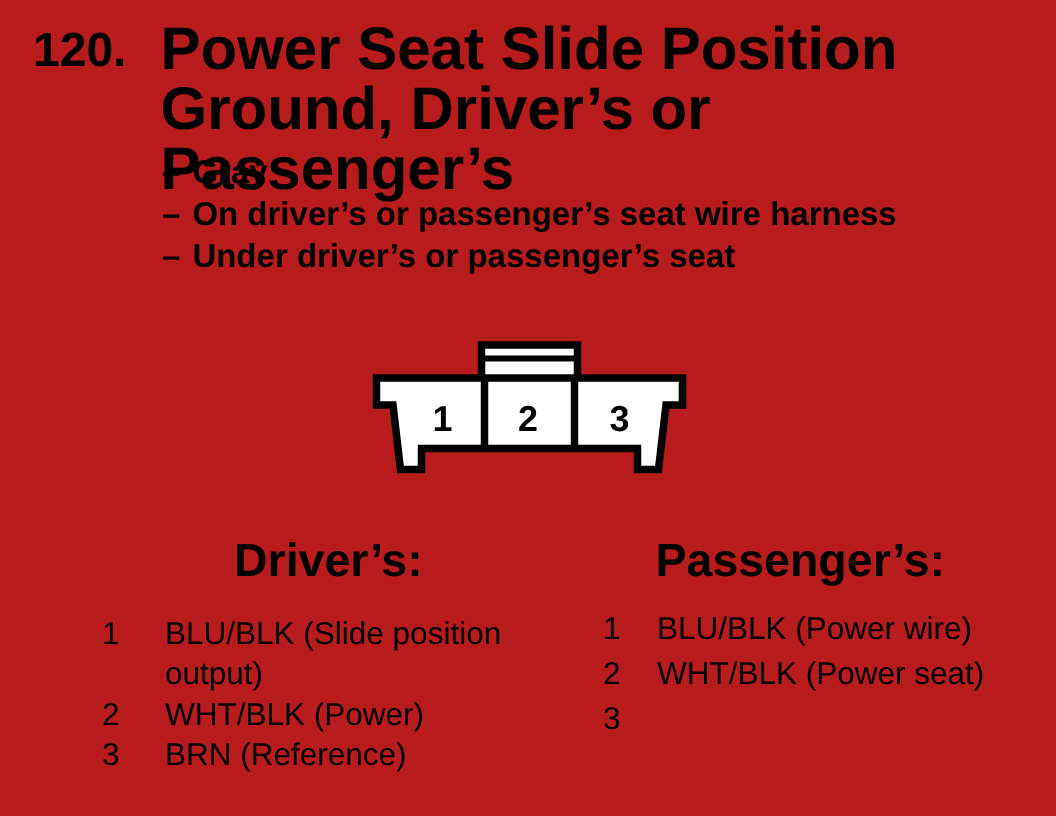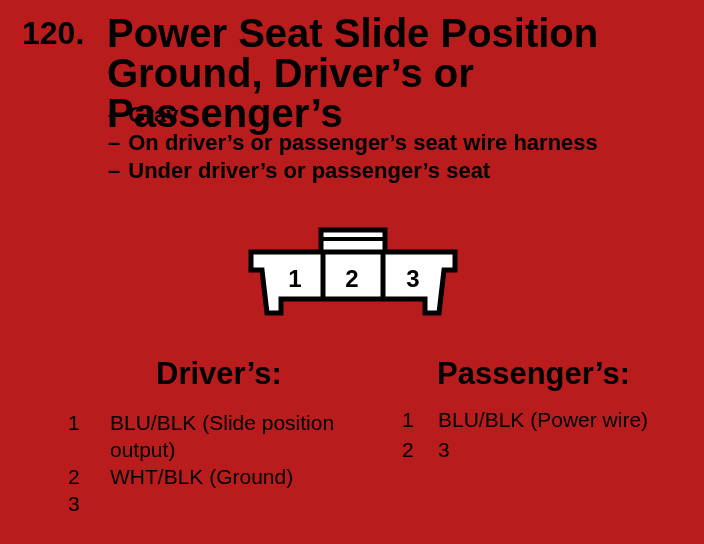--- a/index.html
+++ b/index.html
@@ -140,25 +140,27 @@
   </div>
 
   <div class="section-heading heading-drivers">Driver’s:</div>
   <div class="pin-list pin-list-drivers">
     <div class="pin-num">1</div>
     <div class="pin-desc">
       <div>BLU/BLK (Slide position</div>
       <div>output)</div>
     </div>
     <div class="pin-num">2</div>
-    <div class="pin-desc">WHT/BLK (Ground)</div>
+    <div class="pin-desc">WHT/BLK (Power)</div>
     <div class="pin-num">3</div>
+    <div class="pin-desc">BRN (Reference)</div>
   </div>
 
   <div class="section-heading heading-passengers">Passenger’s:</div>
   <div class="pin-list pin-list-passengers">
     <div class="pin-num">1</div>
     <div class="pin-desc">BLU/BLK (Power wire)</div>
     <div class="pin-num">2</div>
+    <div class="pin-desc">WHT/BLK (Power seat)</div>
     <div class="pin-num">3</div>
   </div>
 
 </div>
 
 </body></html>

